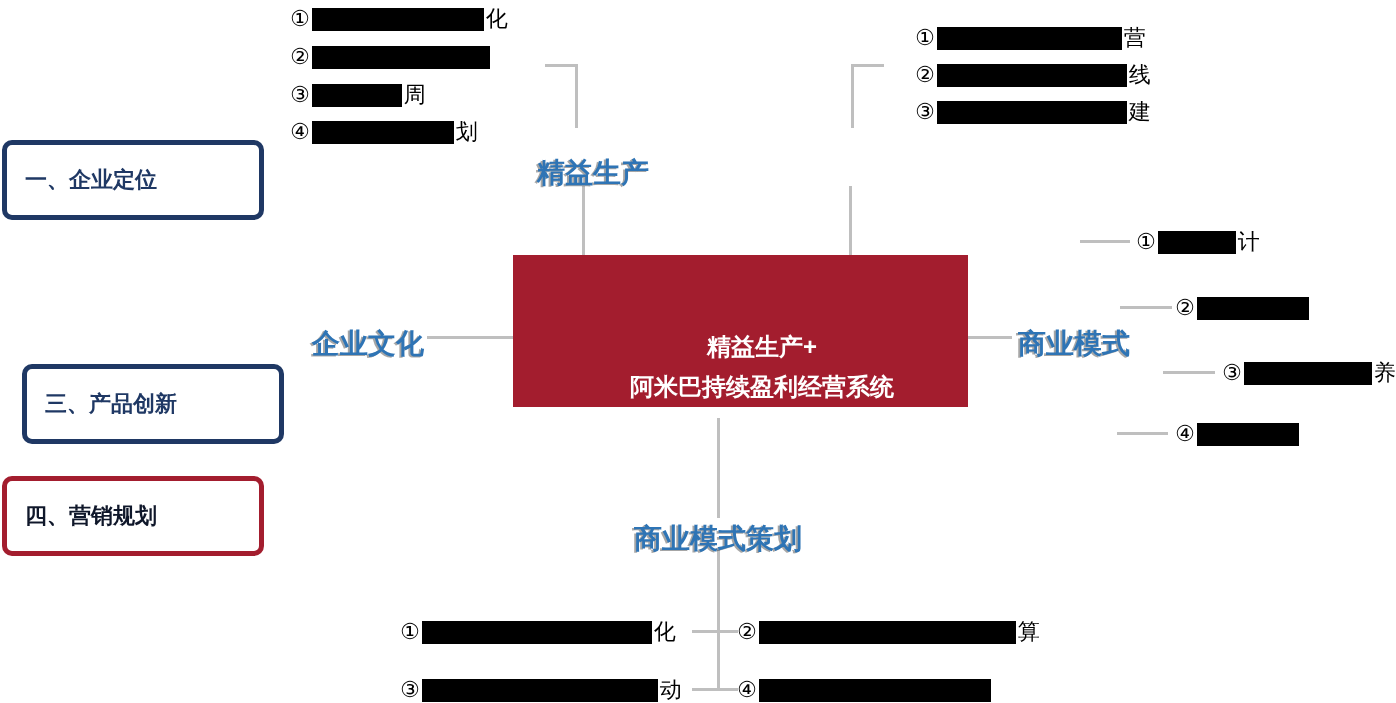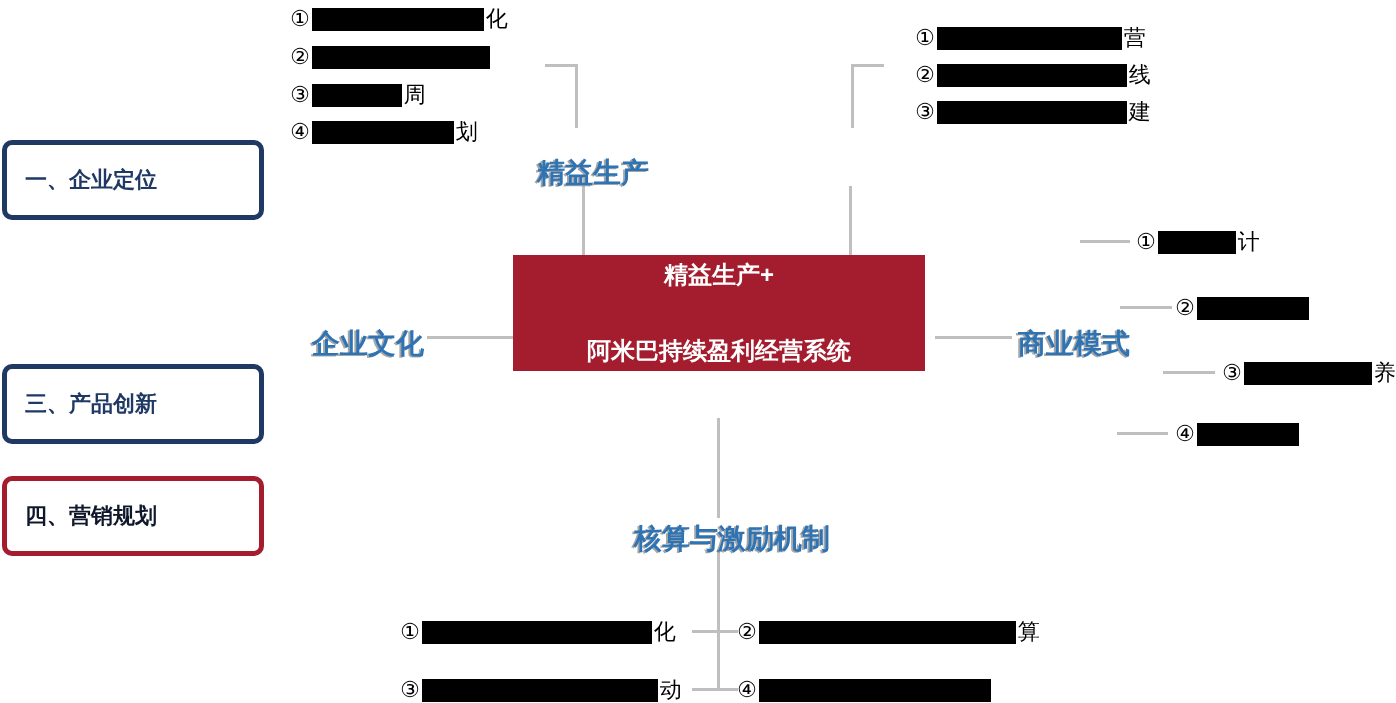--- a/index.html
+++ b/index.html
@@ -30,31 +30,32 @@
     font-weight: bold;
     white-space: nowrap;
   }
 
   
   .center-box {
     position: absolute;
     left: 513px;
     top: 255px;
     width: 412px;
-    height: 116px;
+    height: 152px;
     background: #A31D2E;
     color: #ffffff;
     display: flex;
     flex-direction: column;
     align-items: center;
-    justify-content: space-between;
+    justify-content: flex-end;
     font-size: 24px;
     font-weight: bold;
     line-height: 40px;
     text-align: center;
+    padding-left: 43px;
   }
 
   
   .blue-label {
     position: absolute;
     font-size: 28px;
     font-weight: bold;
     color: #2E74B5;
     white-space: nowrap;
     text-shadow: -2px 1px 0 rgba(0,0,0,0.35);
@@ -93,21 +94,21 @@
   }
 </style>
 </head>
 <body>
 
 <div class="canvas">
 
   <div class="menu-box" style="top: 140px; border-color: rgb(31, 56, 100); color: rgb(31, 56, 100);">
     <span>一、企业定位</span>
   </div>
-  <div class="menu-box" style="top: 364px; border-color: rgb(31, 56, 100); color: rgb(31, 56, 100);">
+  <div class="menu-box" style="top: 364px; border-color: rgb(31, 56, 100); color: rgb(31, 56, 100); margin-left: 20px;">
     <span>三、产品创新</span>
   </div>
   <div class="menu-box" style="top: 476px; border-color: rgb(163, 29, 46); color: #0f172a;">
     <span>四、营销规划</span>
   </div>
 
   <div class="line" style="left:545px;top:64px;width:33px;height:3px"></div>
   <div class="line" style="left:575px;top:64px;width:3px;height:64px"></div>
   <div class="line" style="left:582px;top:186px;width:3px;height:69px"></div>
 
@@ -129,21 +130,21 @@
   <div class="line" style="left:692px;top:688px;width:46px;height:3px"></div>
 
   <div class="center-box" style="background-color: rgb(163, 29, 46);">
     <div>精益生产+</div>
     <div>阿米巴持续盈利经营系统</div>
   </div>
 
   <div class="blue-label" style="left:537px;top:154px">精益生产</div>
   <div class="blue-label" style="left:312px;top:325px">企业文化</div>
   <div class="blue-label" style="left:1018px;top:325px">商业模式</div>
-  <div class="blue-label" style="left:634px;top:520px">核算与激励机制</div>
+  <div class="blue-label" style="left:634px;top:520px">商业模式策划</div>
 
   <div class="r-item" style="left:290px;top:6px">
     <span class="num">①</span>
     <span class="bar" style="width:172px"></span>
     <span class="suffix">化</span>
   </div>
   <div class="r-item" style="left:290px;top:44px">
     <span class="num">②</span>
     <span class="bar" style="width:178px"></span>
     <span class="suffix"></span>

